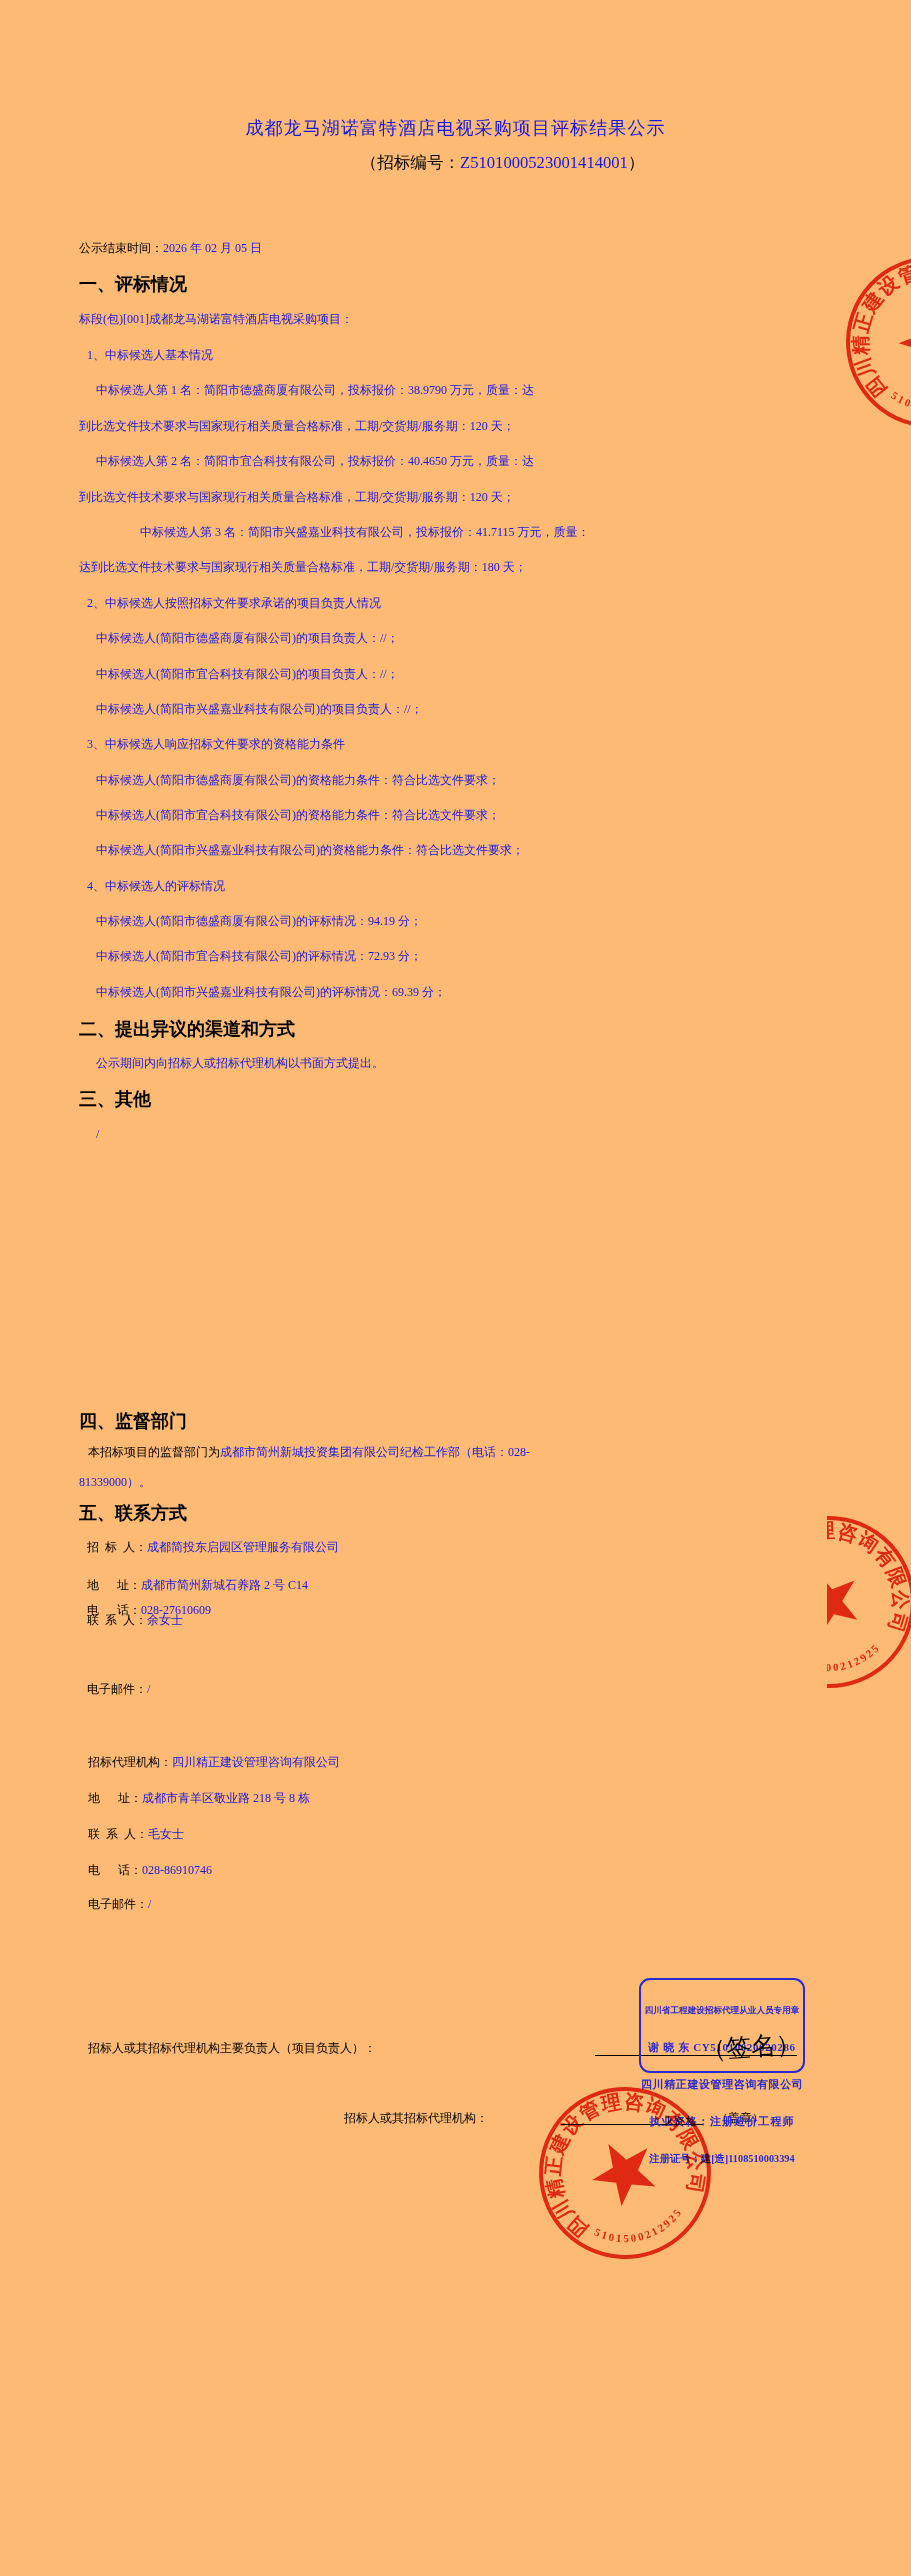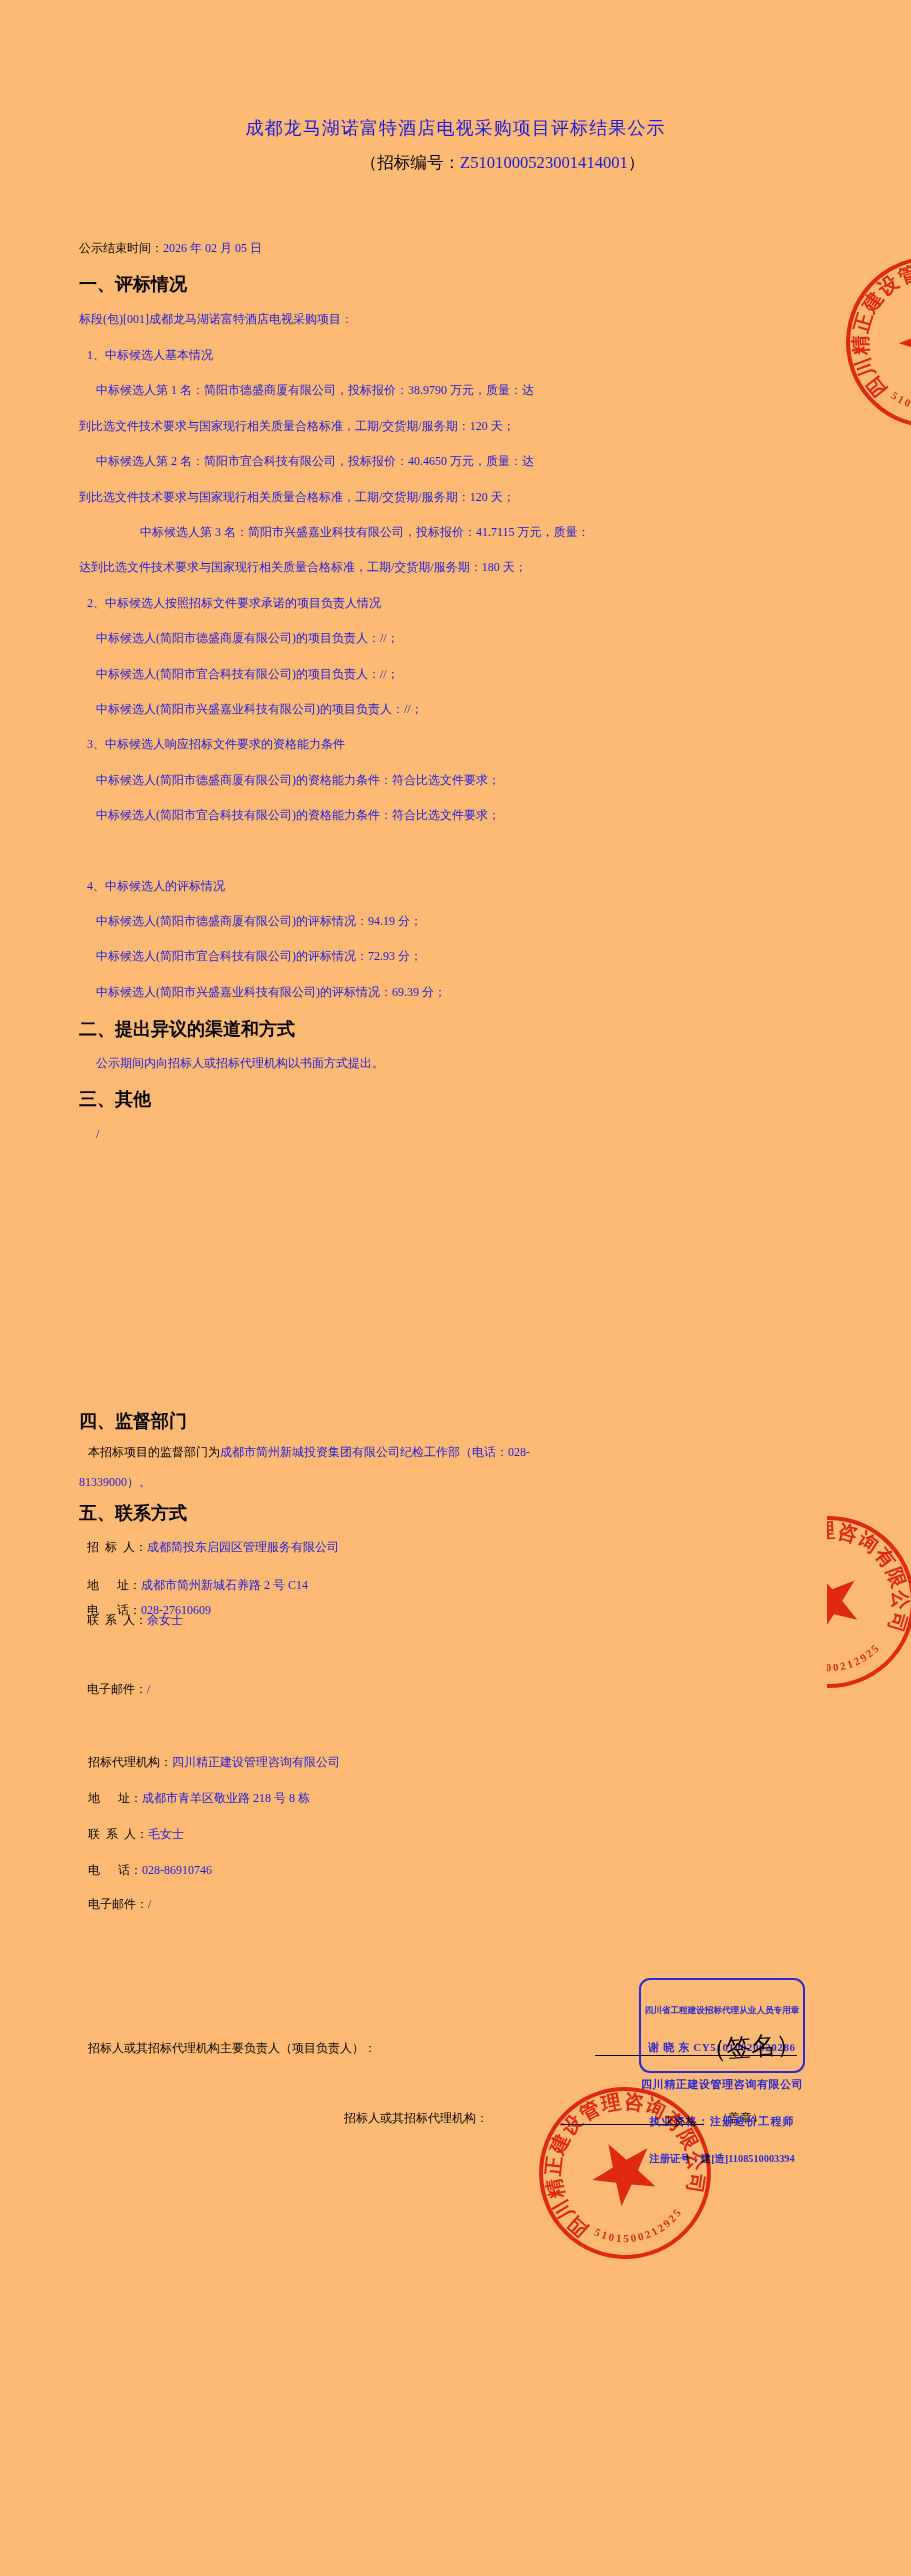--- a/index.html
+++ b/index.html
@@ -90,20 +90,21 @@
   <div class="line" style="top:557px;left:79px;">达到比选文件技术要求与国家现行相关质量合格标准，工期/交货期/服务期：180 天；</div>
 
   <div class="line" style="top:593px;left:87px;">2、中标候选人按照招标文件要求承诺的项目负责人情况</div>
   <div class="line" style="top:628px;left:96px;">中标候选人(简阳市德盛商厦有限公司)的项目负责人：//；</div>
   <div class="line" style="top:664px;left:96px;text-align:right;">中标候选人(简阳市宜合科技有限公司)的项目负责人：//；</div>
   <div class="line" style="top:699px;left:96px;">中标候选人(简阳市兴盛嘉业科技有限公司)的项目负责人：//；</div>
 
   <div class="line" style="top:734px;left:87px;">3、中标候选人响应招标文件要求的资格能力条件</div>
   <div class="line" style="top:770px;left:96px;">中标候选人(简阳市德盛商厦有限公司)的资格能力条件：符合比选文件要求；</div>
   <div class="line" style="top:805px;left:96px;">中标候选人(简阳市宜合科技有限公司)的资格能力条件：符合比选文件要求；</div>
+  <div class="line" style="top:840px;left:96px;">中标候选人(简阳市兴盛嘉业科技有限公司)的资格能力条件：符合比选文件要求；</div>
 
   <div class="line" style="top:876px;left:87px;">4、中标候选人的评标情况</div>
   <div class="line" style="top:911px;left:96px;">中标候选人(简阳市德盛商厦有限公司)的评标情况：94.19 分；</div>
   <div class="line" style="top:946px;left:96px;">中标候选人(简阳市宜合科技有限公司)的评标情况：72.93 分；</div>
   <div class="line" style="top:982px;left:96px;">中标候选人(简阳市兴盛嘉业科技有限公司)的评标情况：69.39 分；</div>
 
   <div class="heading" style="top:1018px;left:79px;">二、提出异议的渠道和方式</div>
   <div class="line" style="top:1053px;left:96px;">公示期间内向招标人或招标代理机构以书面方式提出。</div>
 
   <div class="heading" style="top:1088px;left:79px;">三、其他</div>

